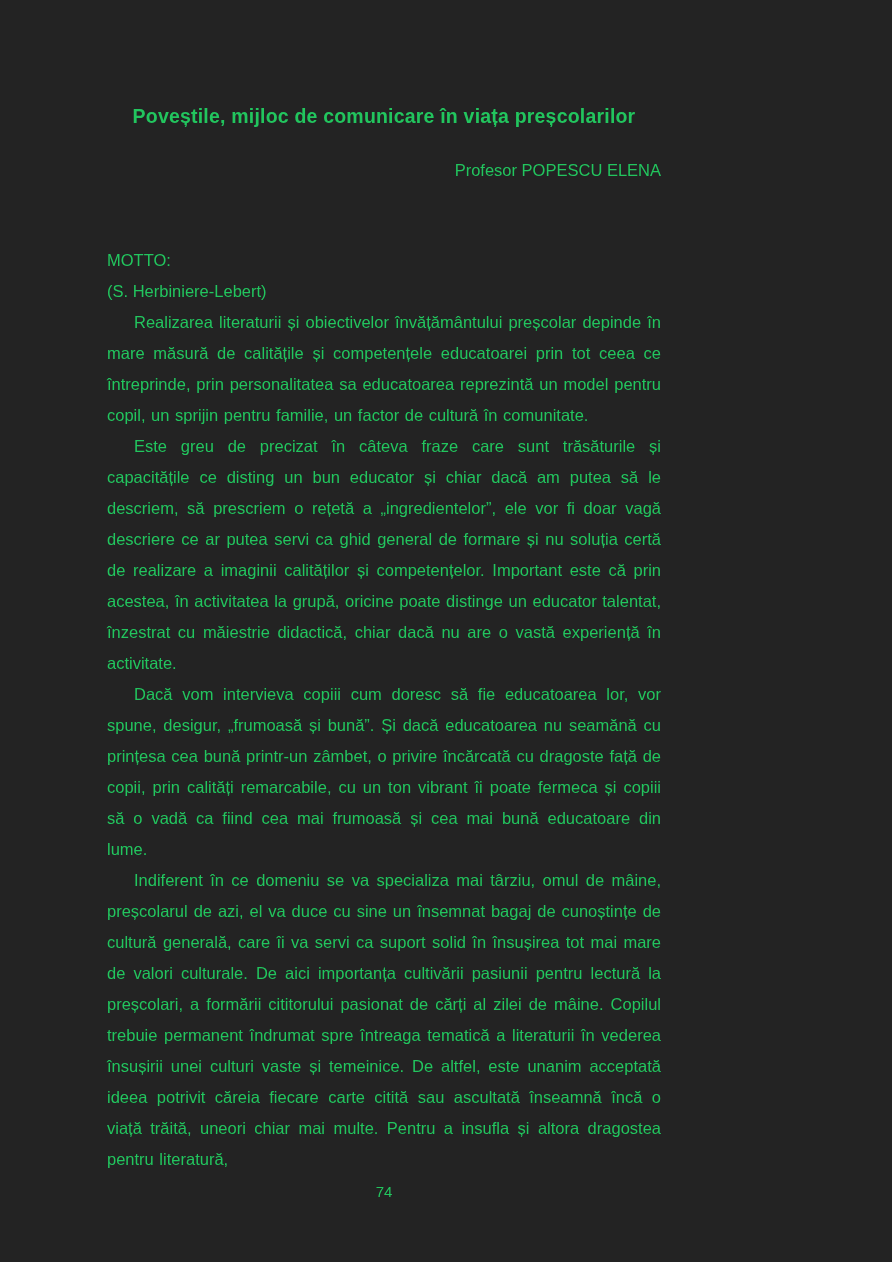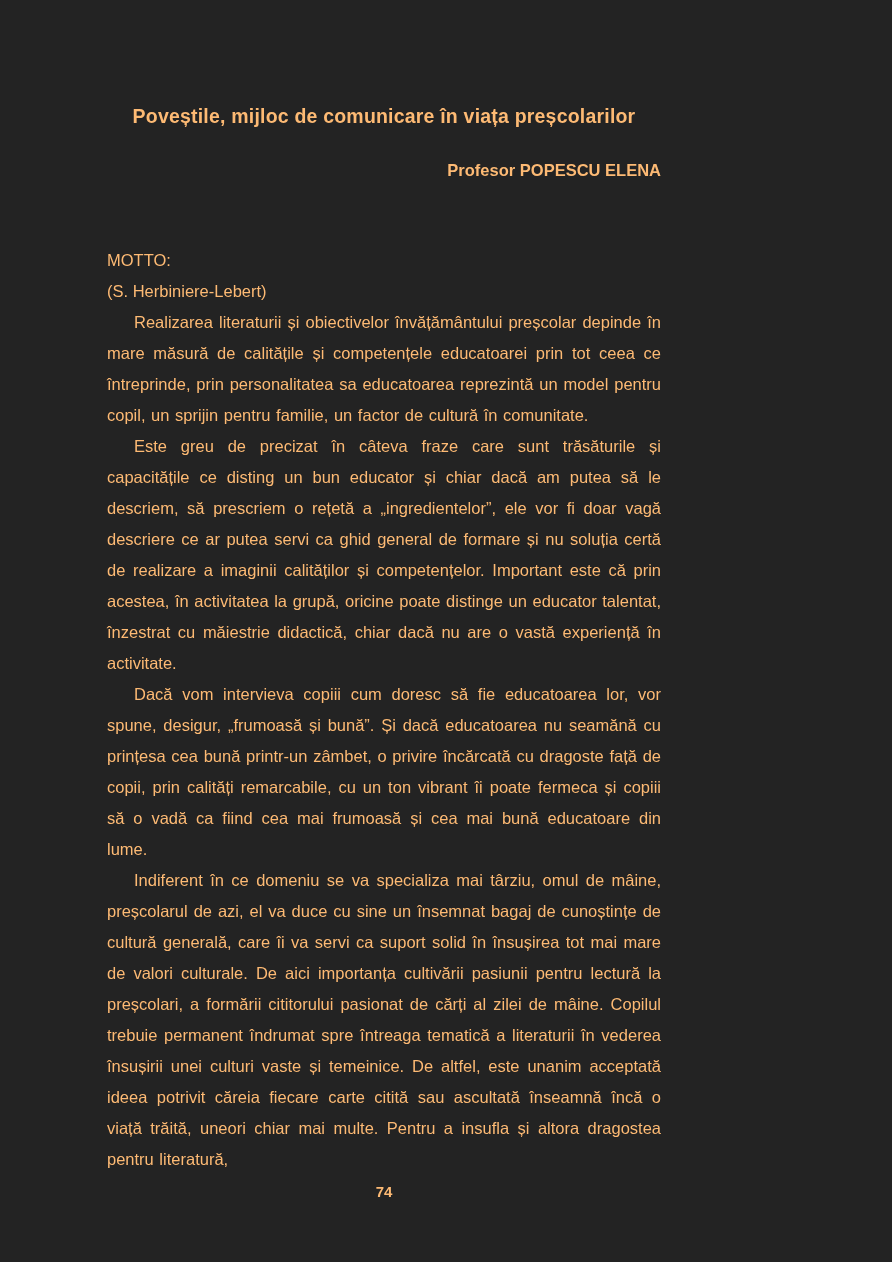--- a/index.html
+++ b/index.html
@@ -5,40 +5,40 @@
   html, body {
     margin: 0;
     padding: 0;
     background: #232323;
   }
   .page {
     position: relative;
     width: 768px;
     height: 1262px;
     background: #232323;
-    color: #fdba74;
+    color: #22c55e;
     font-family: "Liberation Sans", sans-serif;
     overflow: hidden;
     box-sizing: border-box;
   }
   .content {
     padding: 0 107px;
   }
   .doc-title {
     margin-top: 103px;
     text-align: center;
     font-weight: bold;
     font-size: 19.5px;
     line-height: 26px;
     letter-spacing: 0.2px;
   }
   .author-line {
     margin-top: 28px;
     text-align: right;
-    font-weight: bold;
+    font-weight: normal;
     font-size: 16.5px;
     line-height: 26px;
   }
   .motto-label {
     margin-top: 62px;
     font-weight: normal;
     font-size: 16.5px;
     line-height: 31px;
   }
   .motto-quote {
@@ -62,21 +62,21 @@
     font-size: 16.5px;
     line-height: 31px;
     word-spacing: 1px;
   }
   .page-number {
     position: absolute;
     bottom: 62px;
     left: 0;
     width: 100%;
     text-align: center;
-    font-weight: bold;
+    font-weight: normal;
     font-size: 15px;
   }
 </style>
 </head>
 <body>
 
 <div class="page">
   <div class="content">
 
     <div class="doc-title">Poveștile, mijloc de comunicare în viața preșcolarilor</div>

